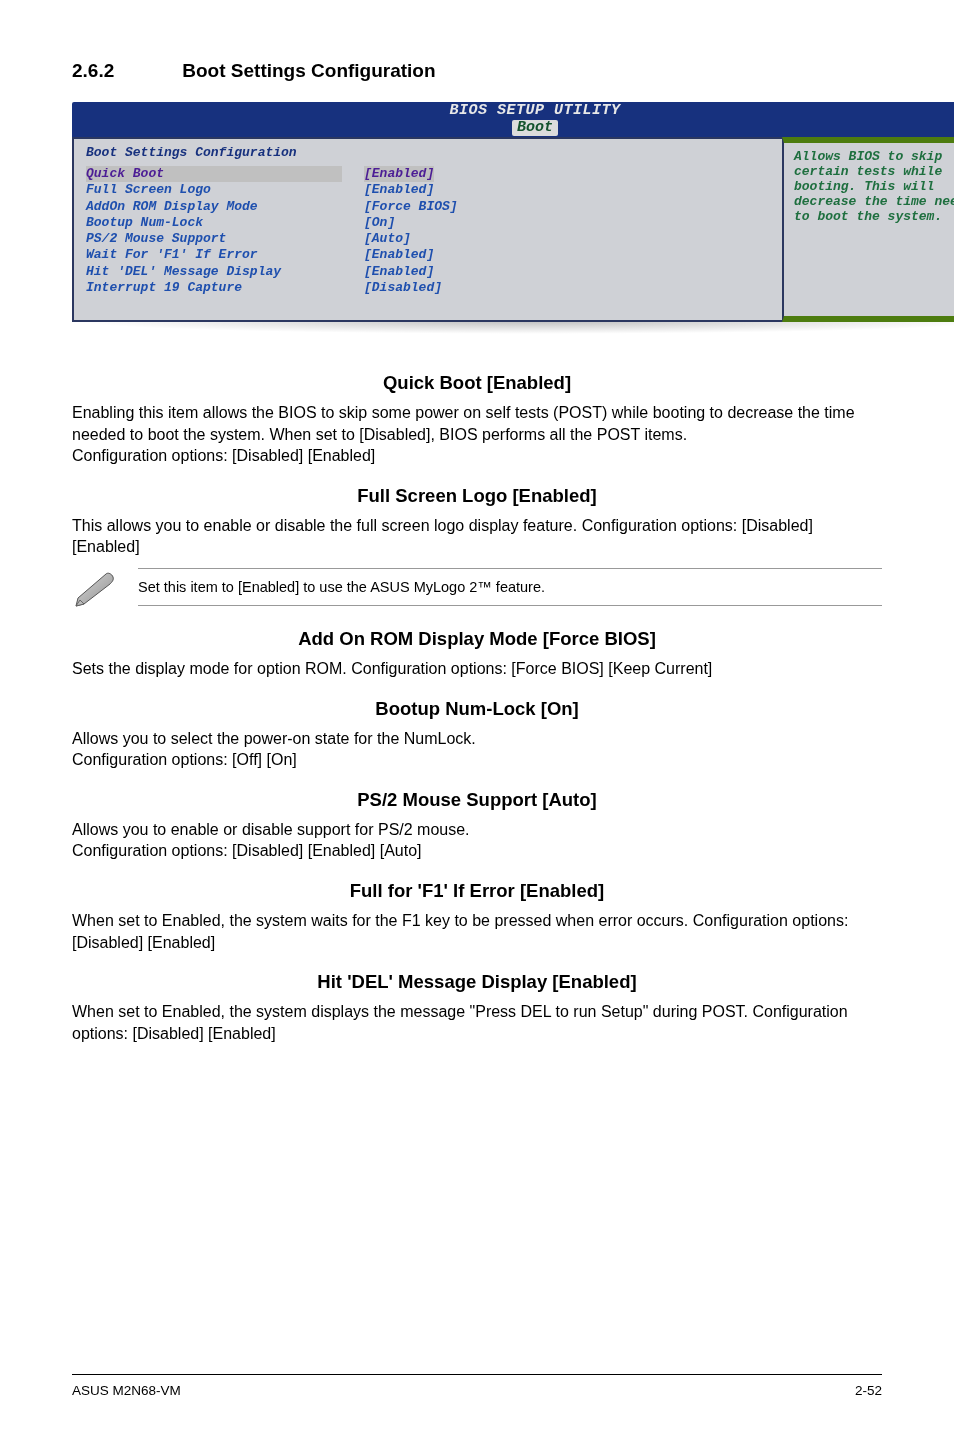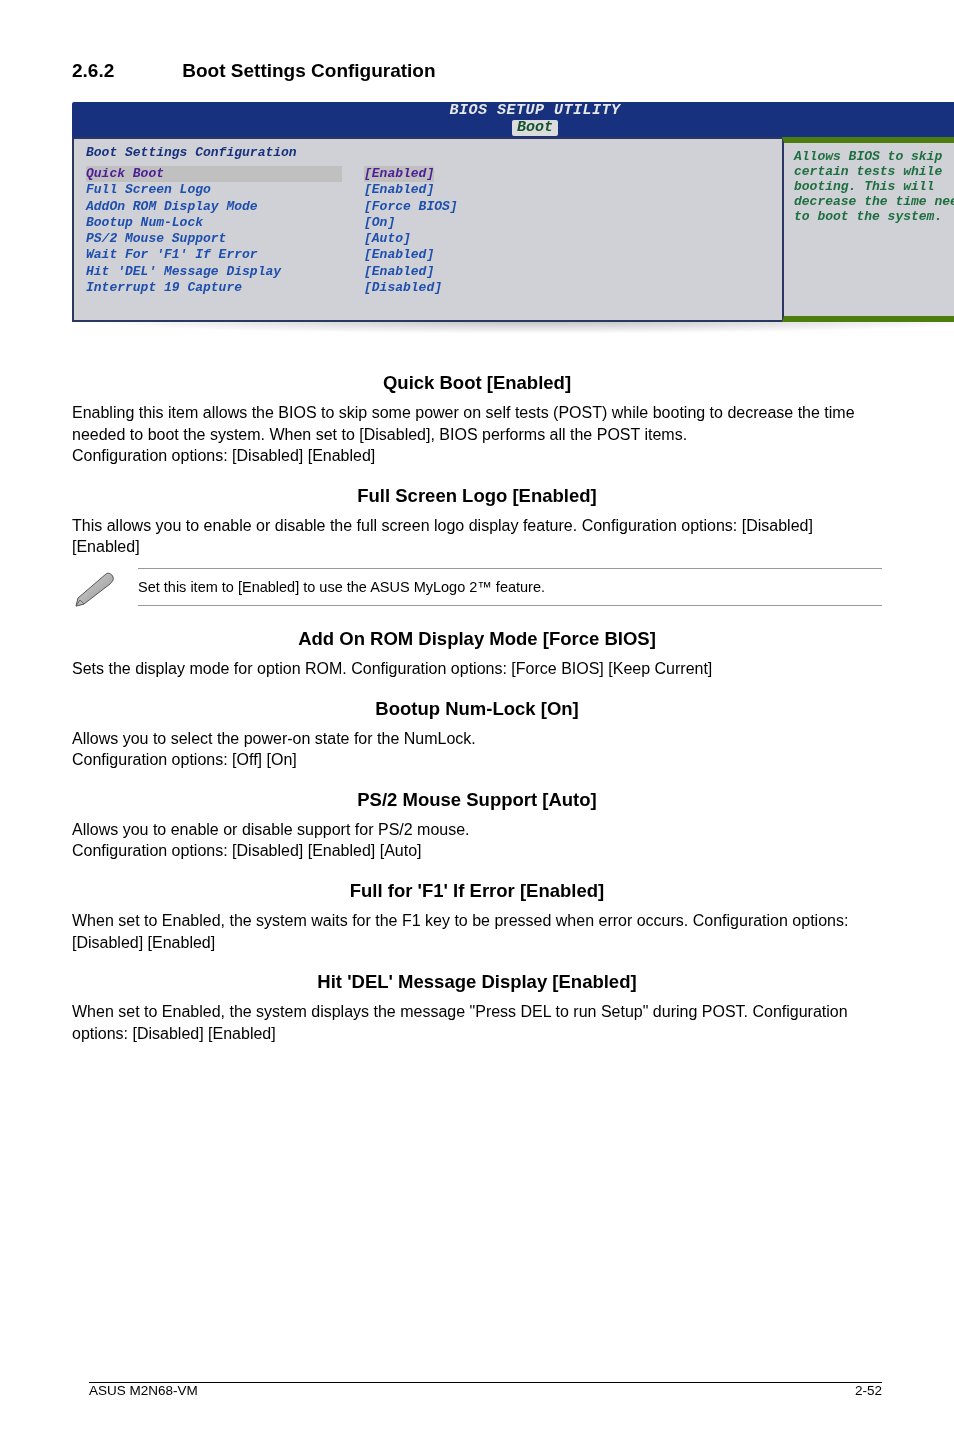--- a/index.html
+++ b/index.html
@@ -132,24 +132,25 @@
       margin: 0;
     }
     .note-text {
       font-size: 14.5px;
       padding: 10px 0;
     }
 
     
     .footer {
       position: absolute;
-      left: 89px;
+      left: 72px;
       right: 72px;
       bottom: 40px;
       border-top: 1px solid #000;
+      padding-top: 8px;
       font-size: 13.5px;
       display: flex;
       justify-content: space-between;
     }
   </style>
 </head>
 <body>
 
 <div class="section-title">
   <span class="section-num">2.6.2</span>

